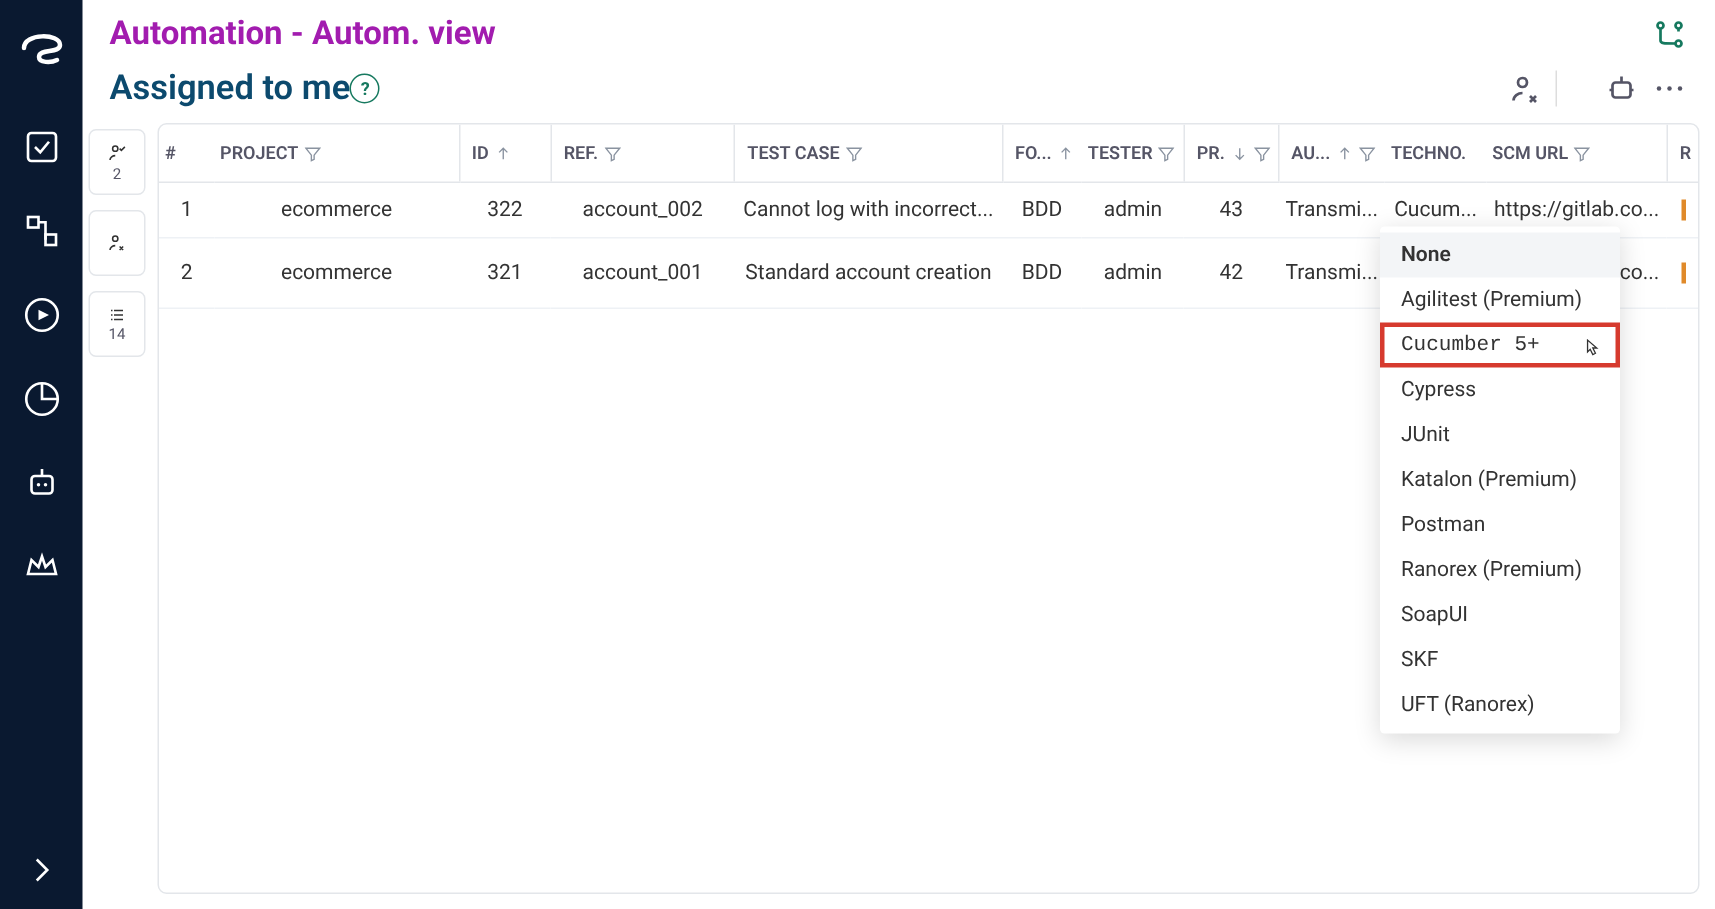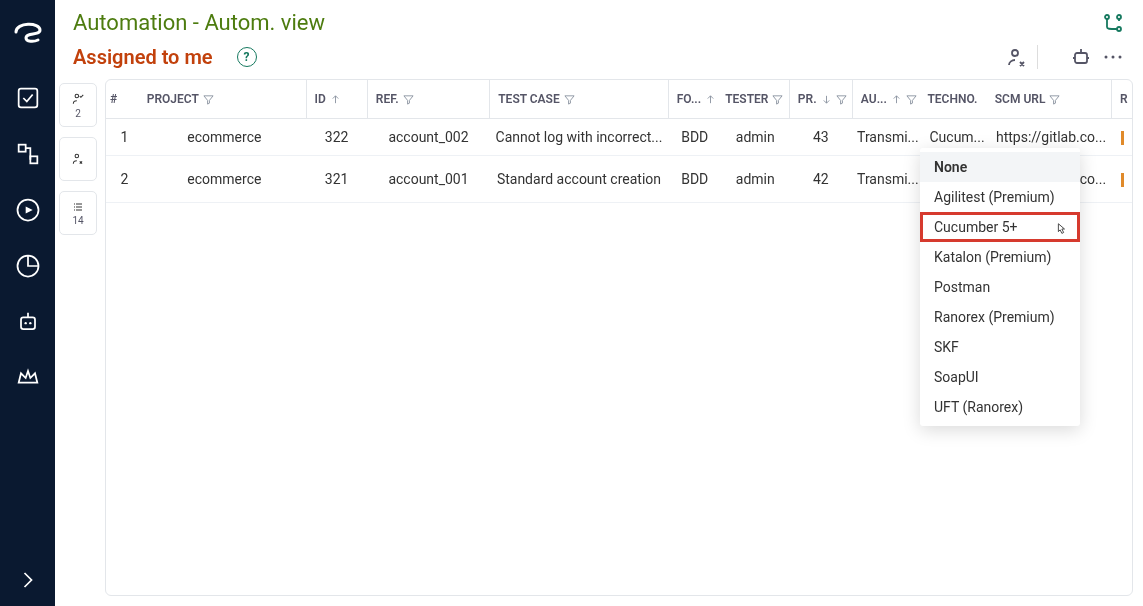--- a/index.html
+++ b/index.html
@@ -5,46 +5,46 @@
   * { box-sizing: border-box; margin: 0; padding: 0; }
   html, body { width: 1143px; height: 606px; font-family: -apple-system, BlinkMacSystemFont, "Segoe UI", Roboto, sans-serif; overflow: hidden; background:#fff; }
   .app { display:flex; width:100%; height:100%; }
   .leftnav { width:55px; background:#0a1930; display:flex; flex-direction:column; align-items:center; padding-top:10px; }
   .logo-wrap { width:40px; height:40px; margin-bottom:20px; }
   .leftnav-icon { width:28px; height:28px; margin:14px 0; display:flex; align-items:center; justify-content:center; }
   .leftnav-icon svg { stroke:#fff; fill:none; stroke-width:1.5; }
   .chevron { margin-top:auto; margin-bottom:12px; }
   .main { flex:1; display:flex; flex-direction:column; }
   .topbar { padding:10px 18px 0 18px; display:flex; align-items:center; }
-  .title { color:#4d7c0f; font-size:22px; font-weight:400; }
+  .title { color:#a21caf; font-size:22px; font-weight:700; }
   .top-icons { margin-left:auto; display:flex; align-items:center; gap:8px; }
   .tool-icon { width:24px; height:24px; display:flex; align-items:center; justify-content:center; color:#556; }
   .subbar { padding:10px 18px 10px 18px; display:flex; align-items:center; }
-  .subtitle { color:#c2410c; font-size:20px; font-weight:600; margin-right:24px; }
+  .subtitle { color:#0c4a6e; font-size:23px; font-weight:600; margin-right:0; }
   .help-icon { width:20px; height:20px; border:1.5px solid #16795f; border-radius:50%; color:#16795f; font-size:12px; font-weight:700; display:flex; align-items:center; justify-content:center; }
   .green-icon svg { stroke:#16795f; }
   .content-row { display:flex; flex:1; }
   .vert-tabs { width:46px; padding-top:4px; display:flex; flex-direction:column; align-items:center; }
   .vtab { width:38px; height:44px; border:1px solid #e3e6ea; border-radius:5px; margin-bottom:10px; display:flex; flex-direction:column; align-items:center; justify-content:center; cursor:pointer; }
   .vtab.active { }
   .vtab-count { font-size:10px; color:#556; margin-top:2px; }
   .table-wrap { flex:1; border:1px solid #e3e6ea; border-radius:6px; margin:0 10px 10px 4px; overflow:hidden; position:relative; }
   table { width:100%; border-collapse:collapse; font-size:14px; }
   thead th { text-align:left; padding:12px 4px; color:#556; font-size:12px; font-weight:600; border-bottom:1px solid #e3e6ea; white-space:nowrap; }
   tbody td { padding:10px 4px; color:#333; white-space:nowrap; overflow:hidden; text-overflow:ellipsis; border-bottom:1px solid #eef1f5; font-size:14px;text-align:center; }
   th .hdwrap { display:flex; align-items:center; gap:4px; }
   .filter-ico, .sort-ico { width:11px; height:11px; display:inline-flex; color:#8a93a0; }
   .filter-ico svg, .sort-ico svg { width:100%; height:100%; }
   .colsep { border-left:1px solid #e3e6ea; padding-left:8px !important; }
   .orange-bar { width:3px; background:#e08a2a; display:inline-block; height:14px; vertical-align:middle; margin-left:2px;}
   .redbox-cell { border:3px solid #d63a2e; padding:2px 6px !important; display:inline-block; }
   .dropdown { position:absolute; right:52px; top:68px; width:160px; background:#fff; box-shadow:0 4px 18px rgba(0,0,0,0.15); border-radius:3px; padding:4px 0; z-index:50; }
   .dd-item { padding:7px 14px; font-size:14px; color:#333; cursor:pointer; }
   .dd-item.sel { background:#f3f5f7; font-weight:600; }
-  .dd-item.highlight { outline:3px solid #d63a2e; outline-offset:-3px; position:relative; }
+  .dd-item.highlight { outline:3px solid #d63a2e; outline-offset:-3px; position:relative;font-family:Liberation Mono, monospace; }
   .cursor-ptr { position:absolute; right:12px; top:10px; width:14px; height:14px; }
 </style>
 </head>
 <body>
 
 <div class="app">
   <div class="leftnav">
     <div class="logo-wrap">
       <svg viewBox="0 0 40 40">
           <path d="M8 22c0-10 24-10 24-2 0 6-14 2-14 8 0 4 8 4 12 2" stroke="#fff" stroke-width="3" fill="none" stroke-linecap="round"></path>
@@ -327,23 +327,25 @@
         </table>
 
         <div class="dropdown">
           <div class="dd-item sel">None</div>
           <div class="dd-item">Agilitest (Premium)</div>
           <div class="dd-item highlight">Cucumber 5+
             <svg class="cursor-ptr" viewBox="0 0 16 16" stroke="#333" fill="#fff" stroke-width="1">
                 <path d="M5 2v9l2-2 2 4 2-1-2-4h3z"></path>
               </svg>
           </div>
+          <div class="dd-item">Cypress</div>
+          <div class="dd-item">JUnit</div>
           <div class="dd-item">Katalon (Premium)</div>
           <div class="dd-item">Postman</div>
           <div class="dd-item">Ranorex (Premium)</div>
+          <div class="dd-item">SoapUI</div>
           <div class="dd-item">SKF</div>
-          <div class="dd-item">SoapUI</div>
           <div class="dd-item">UFT (Ranorex)</div>
         </div>
       </div>
     </div>
   </div>
 </div>
 
 </body></html>

